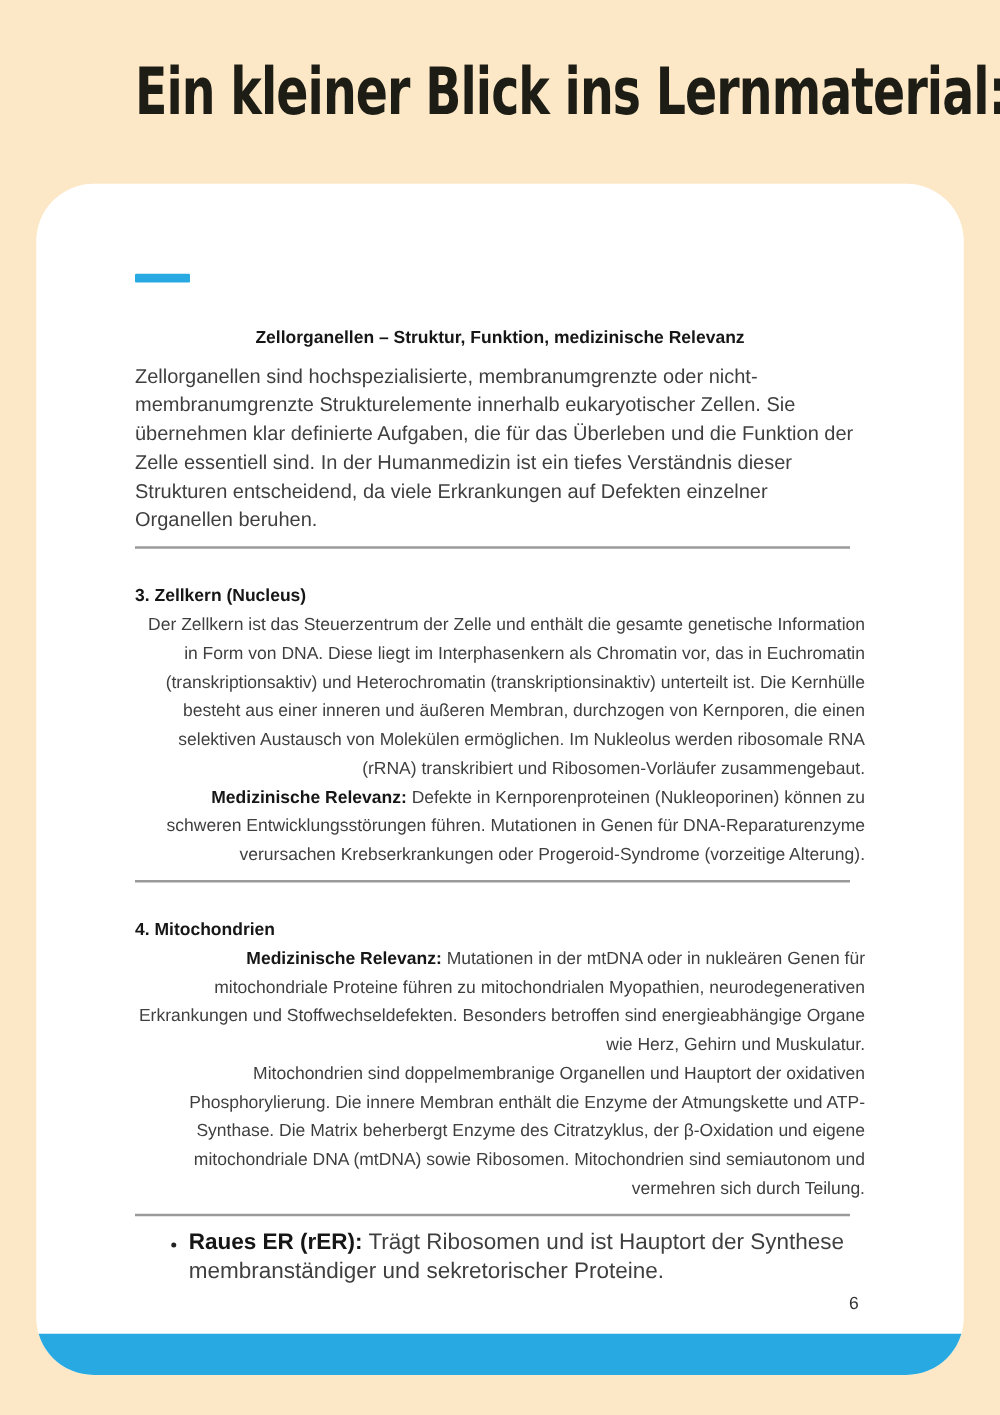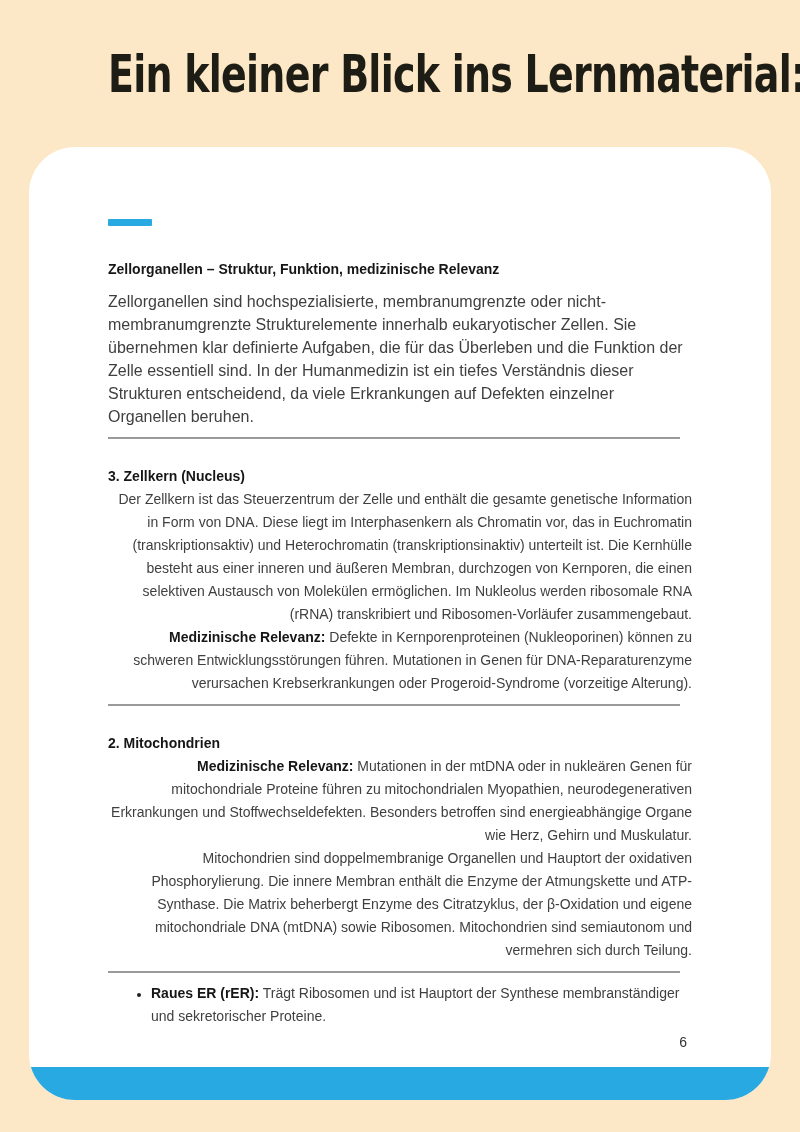--- a/index.html
+++ b/index.html
@@ -44,20 +44,21 @@
     width:44px;height:7px;
     background:var(--accent);
     margin:72px 0 0 79px;
     border-radius:1px;
   }
   .doc-heading{
     font-size:14px;font-weight:bold;
     color:var(--heading);
     line-height:20px;
     margin:33px 79px 0 79px;
+    text-align:center;
   }
   .para{
     font-size:16px;
     color:var(--body);
     line-height:23px;
     margin:11px 79px 0 79px;
     white-space:pre-wrap;
   }
   hr.divider{
     border:none;
@@ -81,21 +82,21 @@
   .sec-body strong, .bullet-list strong{
     font-weight:bold;
     color:var(--heading);
   }
   .bullet-list{
     margin:9px 79px 0 79px;
     padding-left:43px;
     list-style:disc;
   }
   .bullet-list li{
-    font-size:14px;
+    font-size:18px;
     color:var(--body);
     line-height:23px;
     white-space:pre-wrap;
   }
   .bullet-list li::marker{
     color:#222;
     font-size:12px;
   }
   .page-number{
     position:absolute;
@@ -126,21 +127,21 @@
     <p class="para">Zellorganellen sind hochspezialisierte, membranumgrenzte oder nicht-membranumgrenzte Strukturelemente innerhalb eukaryotischer Zellen. Sie übernehmen klar definierte Aufgaben, die für das Überleben und die Funktion der Zelle essentiell sind. In der Humanmedizin ist ein tiefes Verständnis dieser Strukturen entscheidend, da viele Erkrankungen auf Defekten einzelner Organellen beruhen.</p>
 
     <hr class="divider">
 
     <h3 class="sec-heading">3. Zellkern (Nucleus)</h3>
     <p class="sec-body"> Der Zellkern ist das Steuerzentrum der Zelle und enthält die gesamte genetische Information in Form von DNA. Diese liegt im Interphasenkern als Chromatin vor, das in Euchromatin (transkriptionsaktiv) und Heterochromatin (transkriptionsinaktiv) unterteilt ist. Die Kernhülle besteht aus einer inneren und äußeren Membran, durchzogen von Kernporen, die einen selektiven Austausch von Molekülen ermöglichen. Im Nukleolus werden ribosomale RNA (rRNA) transkribiert und Ribosomen-Vorläufer zusammengebaut.</p>
     <p class="sec-body"><strong> Medizinische Relevanz:</strong><span> Defekte in Kernporenproteinen (Nukleoporinen) können zu schweren Entwicklungsstörungen führen. Mutationen in Genen für DNA-Reparaturenzyme verursachen Krebserkrankungen oder Progeroid-Syndrome (vorzeitige Alterung).</span></p>
 
     <hr class="divider">
 
-    <h3 class="sec-heading">2. Mitochondrien</h3>
+    <h3 class="sec-heading">4. Mitochondrien</h3>
     <p class="sec-body"><strong> Medizinische Relevanz:</strong><span> Mutationen in der mtDNA oder in nukleären Genen für mitochondriale Proteine führen zu mitochondrialen Myopathien, neurodegenerativen Erkrankungen und Stoffwechseldefekten. Besonders betroffen sind energieabhängige Organe wie Herz, Gehirn und Muskulatur.</span></p>
     <p class="sec-body"> Mitochondrien sind doppelmembranige Organellen und Hauptort der oxidativen Phosphorylierung. Die innere Membran enthält die Enzyme der Atmungskette und ATP-Synthase. Die Matrix beherbergt Enzyme des Citratzyklus, der β-Oxidation und eigene mitochondriale DNA (mtDNA) sowie Ribosomen. Mitochondrien sind semiautonom und vermehren sich durch Teilung.</p>
 
     <hr class="divider">
 
     <ul class="bullet-list">
       <li><strong>Raues ER (rER):</strong><span> Trägt Ribosomen und ist Hauptort der Synthese membranständiger und sekretorischer Proteine.</span></li>
     </ul>
 
     <div class="page-number">6</div>

